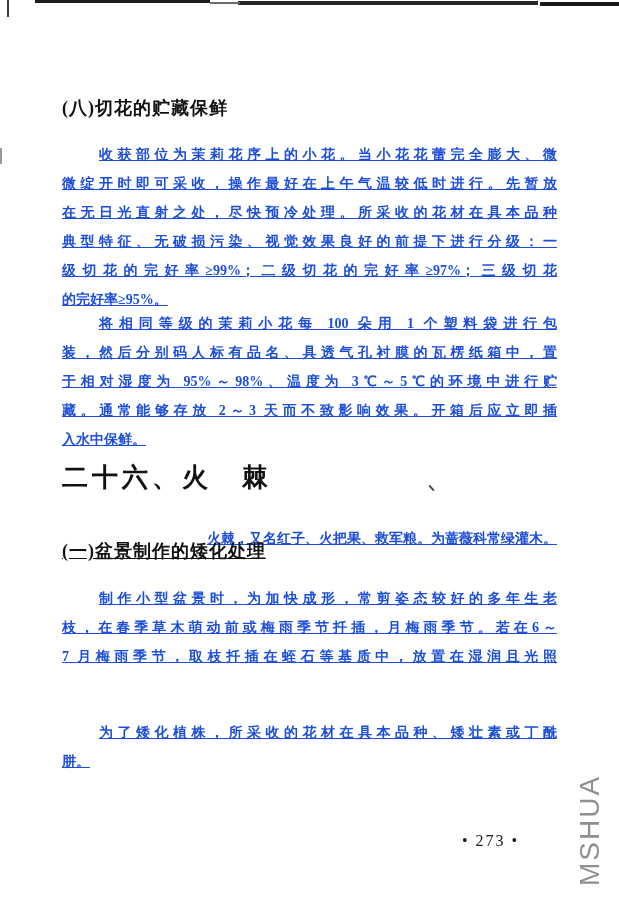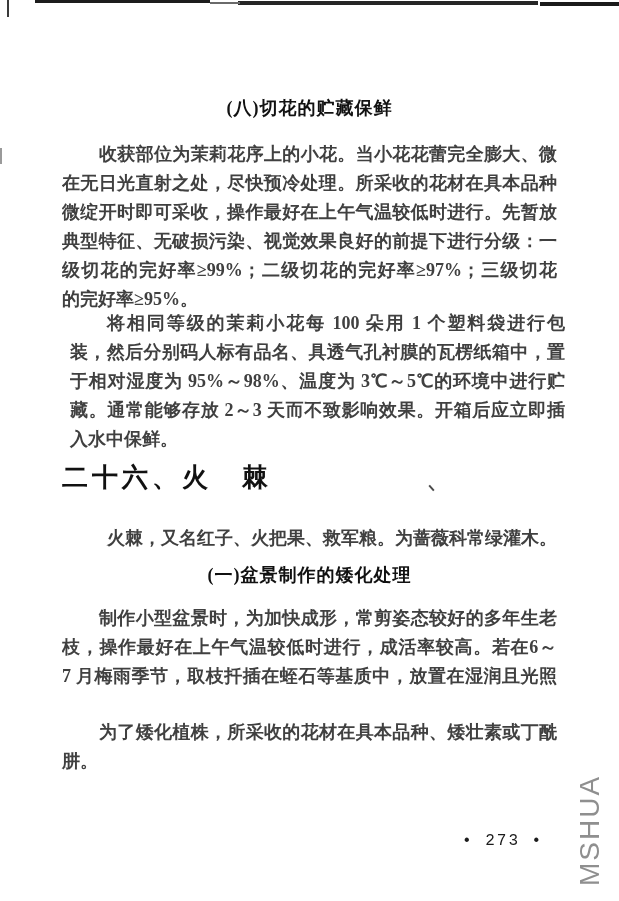--- a/index.html
+++ b/index.html
@@ -22,44 +22,45 @@
   .a-tick-left { left: 7px; top: 0; width: 2px; height: 17px; background: #3a3a3a; }
   .a-edge-mid { left: 0; top: 148px; width: 2px; height: 16px; background: #9a9a9a; }
   .a-title-mark {
     left: 428px; top: 487px; width: 7px; height: 2px;
     background: #4a4a4a; transform: rotate(48deg);
   }
 
   .textcol { position: absolute; left: 62px; width: 495px; }
 
   .h-section {
-    text-align: center;
+    text-align: left;
     font-weight: 700;
     font-size: 18px;
     letter-spacing: 1px;
     color: #111;
   }
   #heading-8 { top: 96px; }
-  #heading-1 { top: 563px; }
+  #heading-1 { top: 539px; text-decoration: underline; }
 
   .para { position: absolute; left: 62px; width: 495px; }
   .line {
-    font-size: 18px;
+    font-size: 14px;
     font-weight: 700;
     height: 29px;
     line-height: 29px;
     white-space: nowrap;
-    color: #404040;
+    color: #1d4ed8;
+    text-decoration: underline;
   }
   .fill { text-align: justify; text-align-last: justify; white-space: normal; height: 29px; overflow: hidden; }
   .indent { padding-left: 37px; text-align: right; }
 
   #para-1 { top: 140px; }
-  #para-2 { top: 309px; margin-left: 8px; }
-  #para-3 { top: 604px; }
+  #para-2 { top: 309px; }
+  #para-3 { top: 584px; }
   #para-4 { top: 718px; }
 
   .chapter-title {
     position: absolute;
     left: 62px; width: 495px; top: 460px;
     text-align: left;
     font-weight: 700;
     font-size: 26px;
     letter-spacing: 4px;
     color: #111;
@@ -67,21 +68,21 @@
 
   #chapter-intro { top: 524px; }
 
   .page-number {
     position: absolute;
     left: 462px; top: 832px;
     font-size: 16px;
     letter-spacing: 2px;
     font-weight: 400;
     color: #1c1c1c;
-    font-family: Liberation Mono, monospace;
+    font-family: Liberation Serif, serif;
   }
 
   .watermark {
     position: absolute;
     left: 574px; top: 886px;
     transform-origin: 0 0;
     transform: rotate(-90deg);
     font-family: "Liberation Sans", sans-serif;
     font-size: 28px;
     font-weight: 400;
@@ -100,22 +101,22 @@
   <div class="artifact a-top3"></div>
   <div class="artifact a-top4"></div>
   <div class="artifact a-tick-left"></div>
   <div class="artifact a-edge-mid"></div>
   <div class="artifact a-title-mark"></div>
 
   <div class="textcol h-section" id="heading-8">(八)切花的贮藏保鲜</div>
 
   <div class="para" id="para-1">
     <div class="line fill indent">收获部位为茉莉花序上的小花。当小花花蕾完全膨大、微</div>
+    <div class="line fill">微绽开时即可采收，操作最好在上午气温较低时进行。先暂放</div>
     <div class="line fill">在无日光直射之处，尽快预冷处理。所采收的花材在具本品种</div>
-    <div class="line fill">微绽开时即可采收，操作最好在上午气温较低时进行。先暂放</div>
     <div class="line fill">典型特征、无破损污染、视觉效果良好的前提下进行分级：一</div>
     <div class="line fill">级切花的完好率≥99%；二级切花的完好率≥97%；三级切花</div>
     <div class="line">的完好率≥95%。</div>
   </div>
 
   <div class="para" id="para-2">
     <div class="line fill indent">将相同等级的茉莉小花每 100 朵用 1 个塑料袋进行包</div>
     <div class="line fill">装，然后分别码人标有品名、具透气孔衬膜的瓦楞纸箱中，置</div>
     <div class="line fill">于相对湿度为 95%～98%、温度为 3℃～5℃的环境中进行贮</div>
     <div class="line fill">藏。通常能够存放 2～3 天而不致影响效果。开箱后应立即插</div>
@@ -125,21 +126,21 @@
   <div class="chapter-title">二十六、火　棘</div>
 
   <div class="para" id="chapter-intro">
     <div class="line indent">火棘，又名红子、火把果、救军粮。为蔷薇科常绿灌木。</div>
   </div>
 
   <div class="textcol h-section" id="heading-1">(一)盆景制作的矮化处理</div>
 
   <div class="para" id="para-3">
     <div class="line fill indent">制作小型盆景时，为加快成形，常剪姿态较好的多年生老</div>
-    <div class="line fill">枝，操作最好在上午气温较低时进行，成活率较高。若在6～</div>
+    <div class="line fill">枝，在春季草木萌动前或梅雨季节扦插，月梅雨季节。若在6～</div>
     <div class="line fill">7 月梅雨季节，取枝扦插在蛭石等基质中，放置在湿润且光照</div>
   </div>
 
   <div class="para" id="para-4">
     <div class="line fill indent">为了矮化植株，所采收的花材在具本品种、矮壮素或丁酰</div>
     <div class="line">肼。</div>
   </div>
 
   <div class="page-number">• 273 •</div>
 

